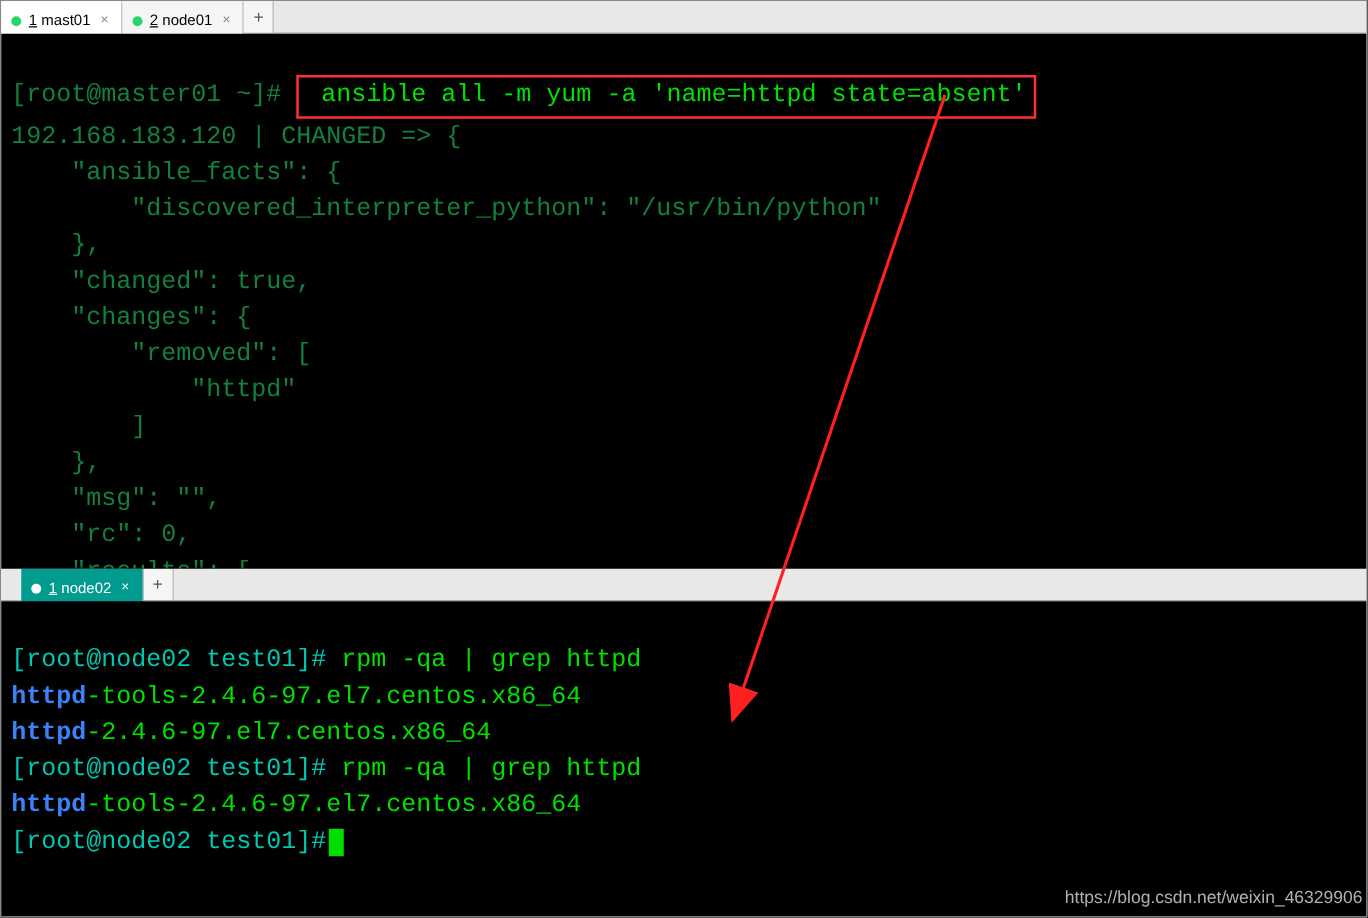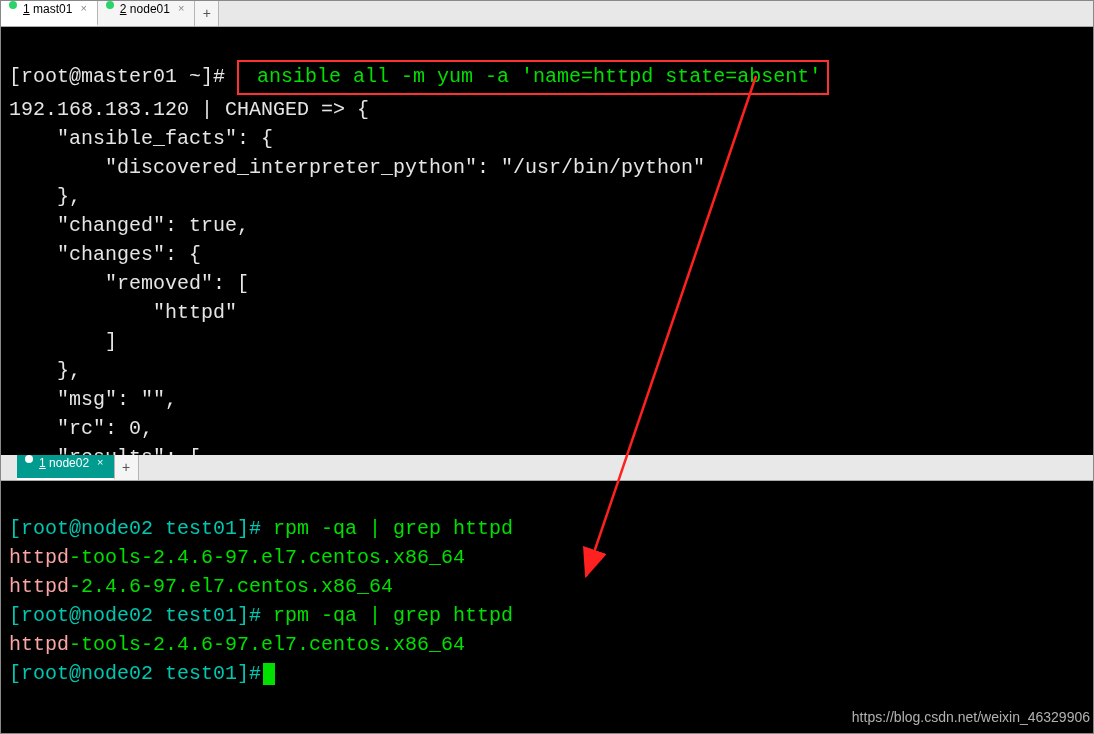--- a/index.html
+++ b/index.html
@@ -26,22 +26,22 @@
     background: #e8e8e8;
     display: flex;
     align-items: stretch;
     border-bottom: 1px solid #aaa;
     font-family: Arial, sans-serif;
     font-size: 12px;
     user-select: none;
   }
   .tab {
     display: flex;
-    align-items: flex-start;
-    padding: 0 8px;
+    align-items: center;
+    padding: 16px 8px;
     border-right: 1px solid #b5b5b5;
     background: #f5f5f5;
     gap: 6px;
     cursor: pointer;
     height: 100%;
   }
   .tab.active { background: #fff; border-bottom: 2px solid #fff; }
   .tab2.active { background: #019b8f; color: #fff; margin-left: 16px; }
   .tab2.active .tab-close { color: #fff; }
   .dot {
@@ -70,22 +70,22 @@
     position: relative;
   }
   .pane-top {
     height: 428px;
   }
   .pane-bottom {
     height: 252px;
   }
 
   
-  .c-orange { color: #e5e5e5; }
-  .c-brown { color: #fca5a5; }
+  .c-orange { color: #15803d; }
+  .c-brown { color: #3b82f6; font-weight: bold; }
   .c-green { color: #00e000; }
   .c-teal  { color: #00c7b0; margin-top: 48px; }
 
   .cmd-box {
     border: 2px solid #ff3030;
     padding: 0 6px 2px;
     display: inline-block;
   }
 
   .cursor {

